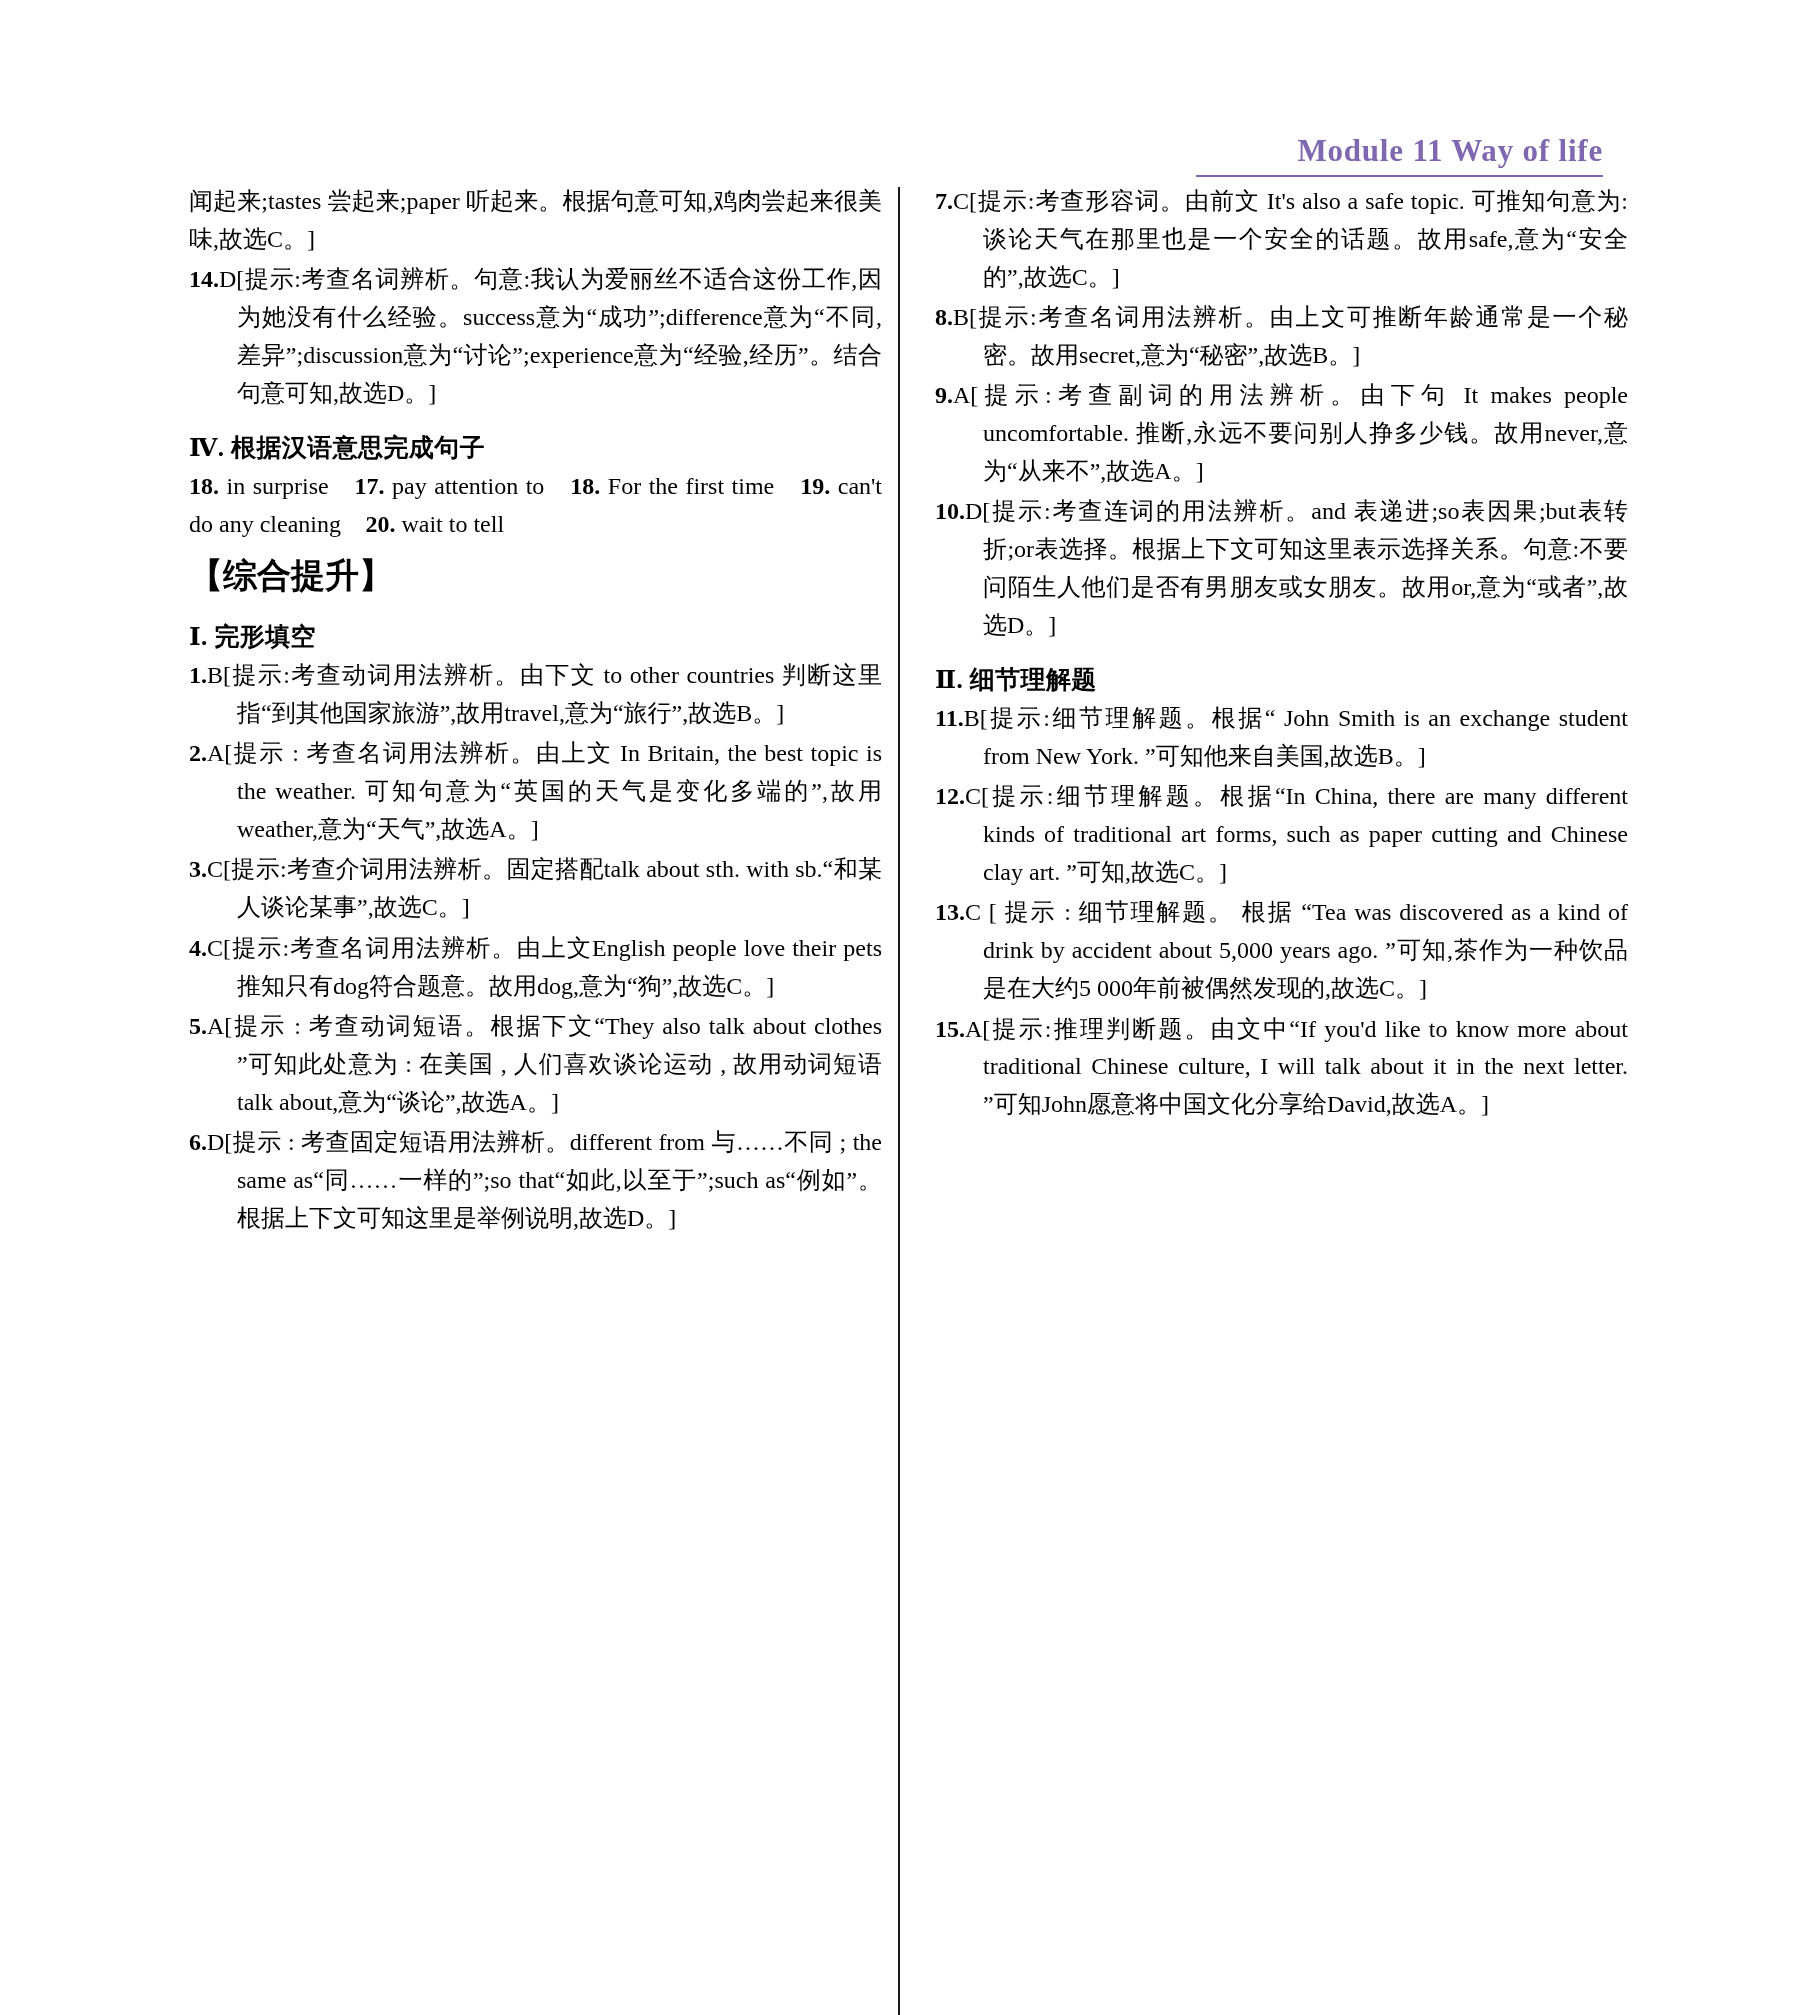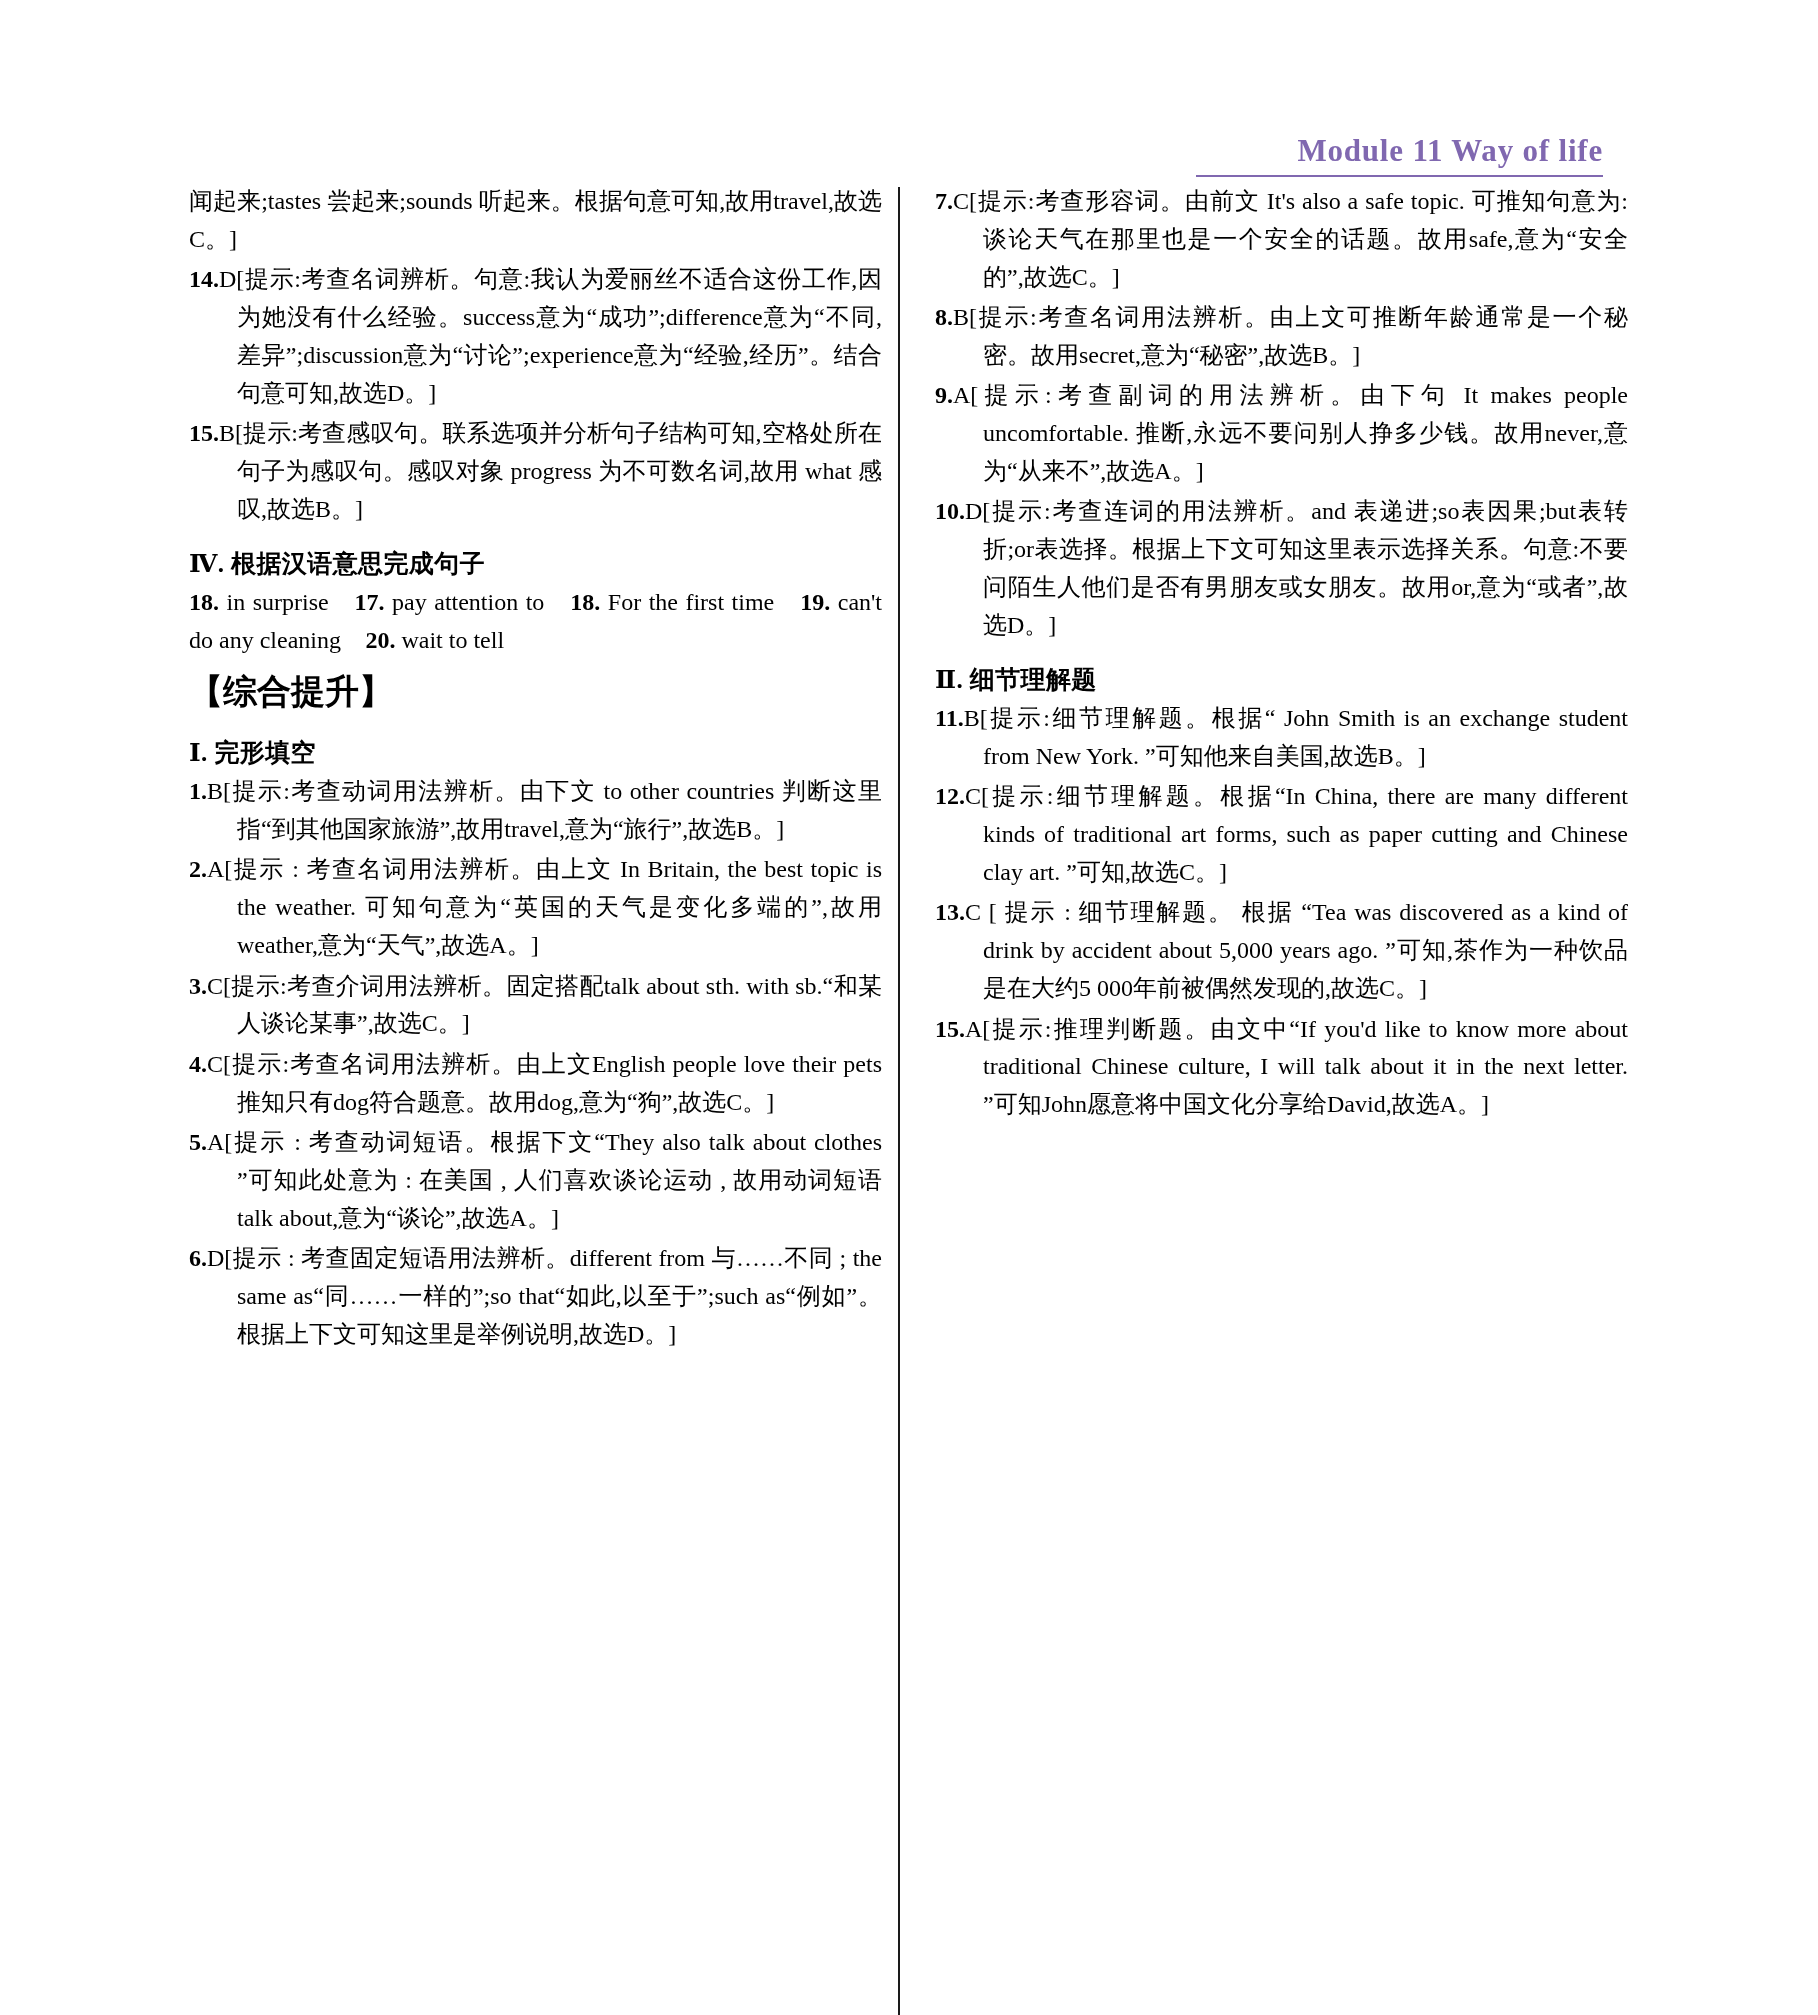--- a/index.html
+++ b/index.html
@@ -130,29 +130,26 @@
       <div class="header-rule"></div>
     </div>
   </div>
 
   <div class="columns">
 
     <div class="col-divider"></div>
 
     <div class="col col-left">
 
-      <p class="entry cont">闻起来;tastes 尝起来;sounds 听起来。根据句意可知,故用travel,故选C。]</p>
+      <p class="entry cont">闻起来;tastes 尝起来;paper 听起来。根据句意可知,鸡肉尝起来很美味,故选C。]</p>
 
       <p class="entry">
         <span class="num">14.</span><span>D[提示:考查名词辨析。句意:我认为爱丽丝不适合这份工作,因为她没有什么经验。success意为“成功”;difference意为“不同,差异”;discussion意为“讨论”;experience意为“经验,经历”。结合句意可知,故选D。]</span>
       </p>
 
-      <p class="entry">
-        <span class="num">15.</span><span>B[提示:考查感叹句。联系选项并分析句子结构可知,空格处所在句子为感叹句。感叹对象 progress 为不可数名词,故用 what 感叹,故选B。]</span>
-      </p>
 
       <p class="section-head serif-num">Ⅳ. 根据汉语意思完成句子</p>
 
       <p class="fill-answers">
         <span class="num">18.</span>
         <span>in surprise</span><span class="gap"></span>
         <span class="num">17.</span>
         <span>pay attention to</span><span class="gap"></span>
         <span class="num">18.</span>
         <span>For the first time</span><span class="gap"></span>

